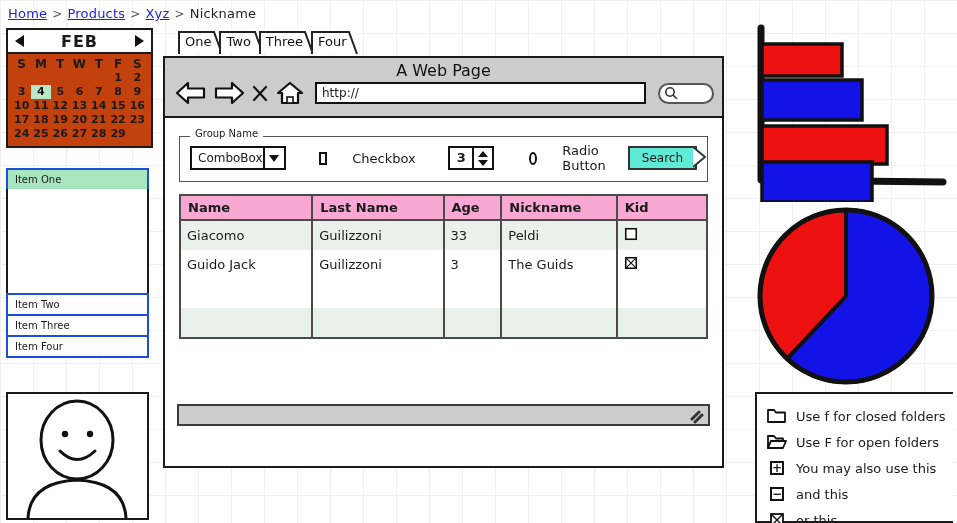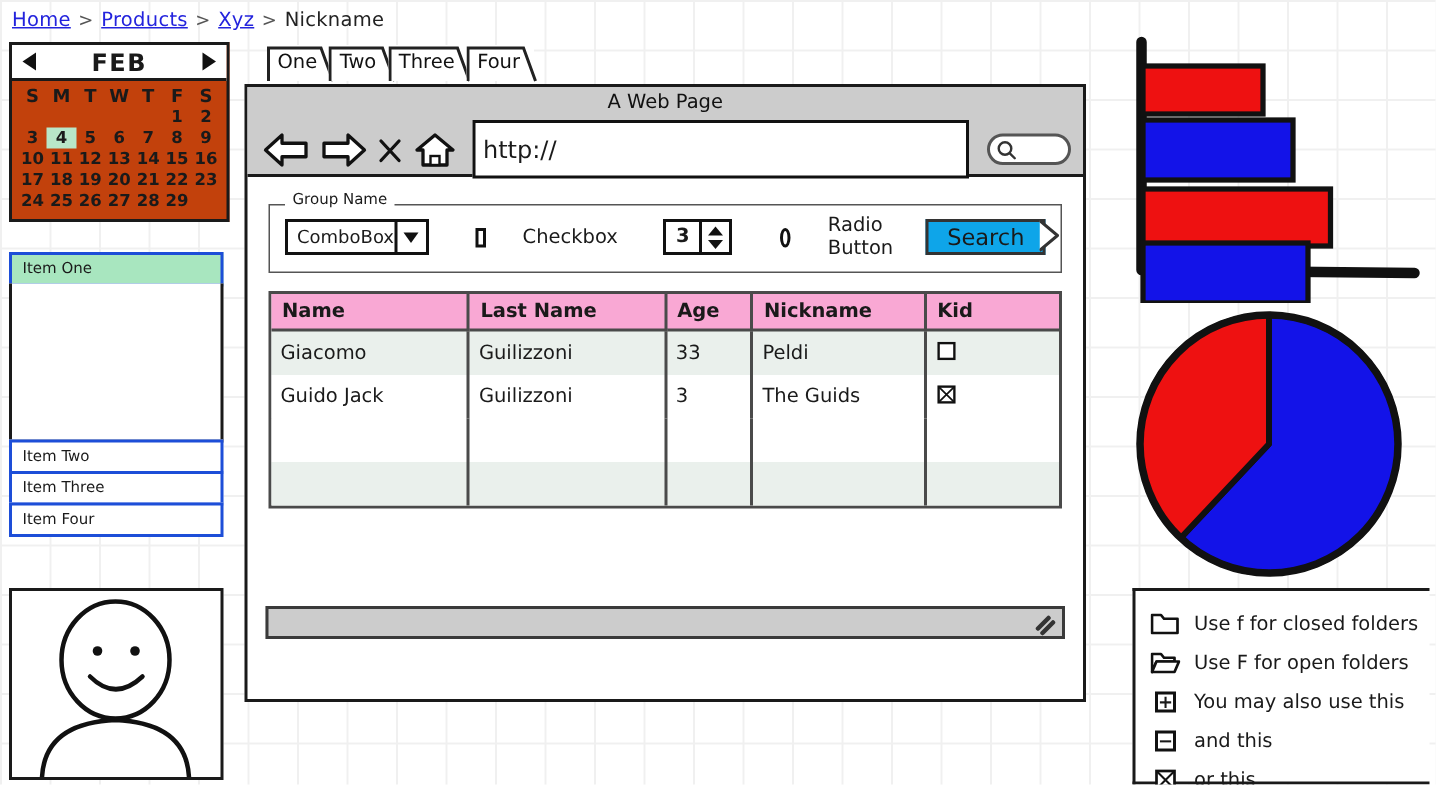--- a/index.html
+++ b/index.html
@@ -52,25 +52,25 @@
   #tabs{left:178px;top:28px;height:26px;display:flex;align-items:flex-end;}
   .tab{position:relative;height:24px;line-height:24px;padding:0 9px 0 7px;font-size:13px;
        background:#fff;color:#111;border:none;cursor:pointer;margin-right:-1px;}
   .tab svg{position:absolute;left:0;top:0;}
   .tab span{position:relative;z-index:2;}
 
   
   #win{left:163px;top:56px;width:561px;height:412px;border:2px solid #1a1a1a;background:#fff;
        box-sizing:border-box;}
   #win-chrome{height:58px;background:#cccccc;border-bottom:2px solid #1a1a1a;position:relative;}
-  #win-title{position:absolute;top:3px;left:0;right:0;text-align:center;font-size:13px;color:#111;}
+  #win-title{position:absolute;top:3px;left:0;right:0;text-align:center;font-size:16px;color:#111;}
   #win-nav{position:absolute;top:22px;left:10px;right:8px;display:flex;align-items:center;gap:6px;}
   .navbtn{cursor:pointer;display:flex;align-items:center;}
-  #urlbar{flex:1;height:39px;border:2px solid #111;background:#fff;display:flex;align-items:center;
-          padding:0 5px;box-sizing:border-box;font-size:16px;margin-left:4px;}
+  #urlbar{flex:1;height:22px;border:2px solid #111;background:#fff;display:flex;align-items:center;
+          padding:0 5px;box-sizing:border-box;font-size:12px;margin-left:4px;}
   #searchbox{width:56px;height:21px;border:2px solid #555;border-radius:11px;background:#fff;
              display:flex;align-items:center;padding-left:4px;box-sizing:border-box;margin-left:6px;}
   #win-body{padding:10px 14px 0 14px;position:relative;height:320px;box-sizing:border-box;}
 
   
   #group{border:1px solid #555;padding:8px 10px 10px 10px;position:relative;margin-top:8px;}
   #group-legend{position:absolute;top:-9px;left:10px;background:#fff;padding:0 5px;font-size:10px;}
   #group-row{display:flex;align-items:center;gap:11px;height:26px;}
   #combo{width:96px;height:24px;border:2px solid #111;background:#fff;display:flex;align-items:center;
          font-size:12px;box-sizing:border-box;cursor:pointer;}
@@ -78,22 +78,22 @@
   #combo .arw{width:20px;height:100%;border-left:2px solid #111;display:flex;align-items:center;
               justify-content:center;}
   .chk-sq{width:13px;height:13px;border:2px solid #111;background:#fff;box-sizing:border-box;
           display:inline-block;vertical-align:middle;}
   .radio-o{width:13px;height:13px;border:2px solid #111;border-radius:50%;background:#fff;
            box-sizing:border-box;display:inline-block;vertical-align:middle;}
   #spin{display:flex;height:24px;border:2px solid #111;box-sizing:border-box;background:#fff;}
   #spin .val{width:22px;text-align:center;line-height:20px;font-size:13px;font-weight:bold;}
   #spin .btns{width:20px;border-left:2px solid #111;display:flex;flex-direction:column;
               align-items:center;justify-content:space-around;padding:1px 0;box-sizing:border-box;}
-  #searchbtn{border:2px solid #333;background:#0ea5e9;height:24px;line-height:20px;padding:0 12px;
-             font-size:15px;cursor:pointer;position:relative;box-sizing:border-box;}
+  #searchbtn{border:2px solid #333;background:#5eead4;height:24px;line-height:20px;padding:0 12px;
+             font-size:12px;cursor:pointer;position:relative;box-sizing:border-box;}
 
   
   #table-wrap{margin-top:12px;border:2px solid #4a4a4a;}
   table.grid{border-collapse:collapse;width:100%;table-layout:fixed;}
   table.grid th{background:#f9a8d4;text-align:left;font-size:13px;font-weight:bold;
                 padding:4px 7px;border-right:2px solid #4a4a4a;border-bottom:2px solid #4a4a4a;}
   table.grid td{font-size:13px;padding:4px 6px;border-right:2px solid #4a4a4a;height:21px;}
   table.grid tr.odd td{background:#eaf0ec;}
   table.grid tr.even td{background:#ffffff;}
   table.grid th:last-child,table.grid td:last-child{border-right:none;}

